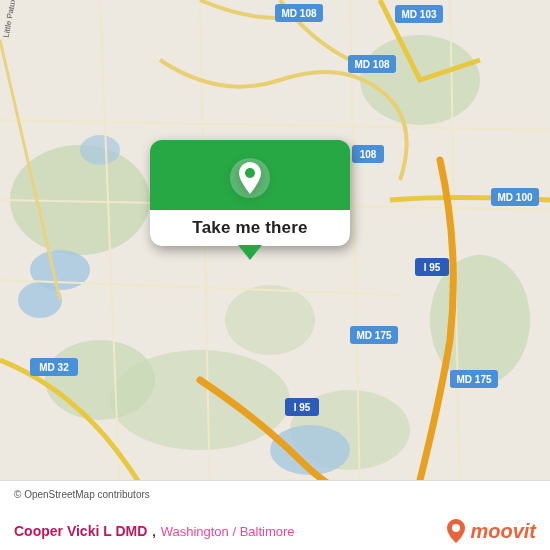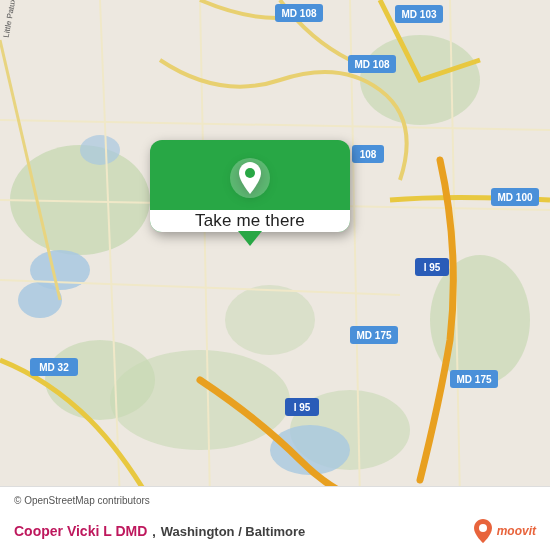--- a/index.html
+++ b/index.html
@@ -69,40 +69,40 @@
     .location-pin svg {
       width: 44px;
       height: 44px;
       filter: drop-shadow(0 2px 4px rgba(0,0,0,0.3));
     }
 
     #callout-label {
       background: white;
       color: #222;
       font-size: 17px;
-      font-weight: 400;
-      padding: 1px 22px;
+      font-weight: 700;
+      padding: 8px 22px;
       border-radius: 0 0 12px 12px;
       width: 100%;
       text-align: center;
       letter-spacing: 0.01em;
     }
 
     
     #bottom-bar {
       position: absolute;
       bottom: 0;
       left: 0;
       width: 100%;
       background: white;
       border-top: 1px solid #ddd;
       padding: 8px 14px 6px 14px;
       display: flex;
       flex-direction: column;
-      gap: 12px;
+      gap: 18px;
     }
 
     #attribution {
       font-size: 10px;
       color: #555;
     }
 
     #place-info {
       display: flex;
       align-items: center;
@@ -110,37 +110,36 @@
     }
 
     #place-name {
       font-size: 14px;
       font-weight: 700;
       color: #be185d;
     }
 
     #place-location {
       font-size: 13px;
-      color: #404040;
-      font-weight: bold;
+      color: #ec4899;
     }
 
     #moovit-logo {
       display: flex;
       align-items: center;
       gap: 3px;
     }
 
     .moovit-pin {
       width: 22px;
       height: 26px;
     }
 
     .moovit-text {
-      font-size: 12px;
+      font-size: 20px;
       font-weight: 700;
       color: #e8643c;
       font-style: italic;
     }
 
     
     #map-svg {
       position: absolute;
       top: 0;
       left: 0;

